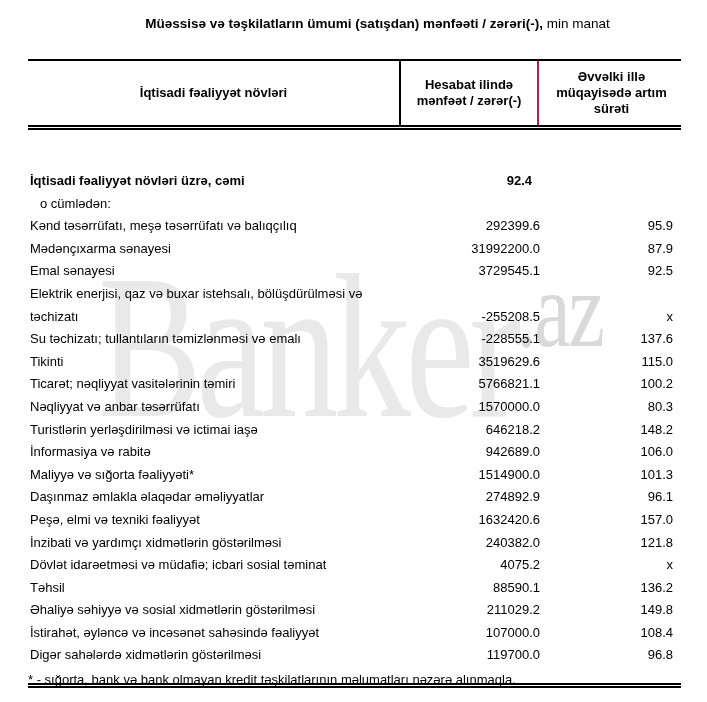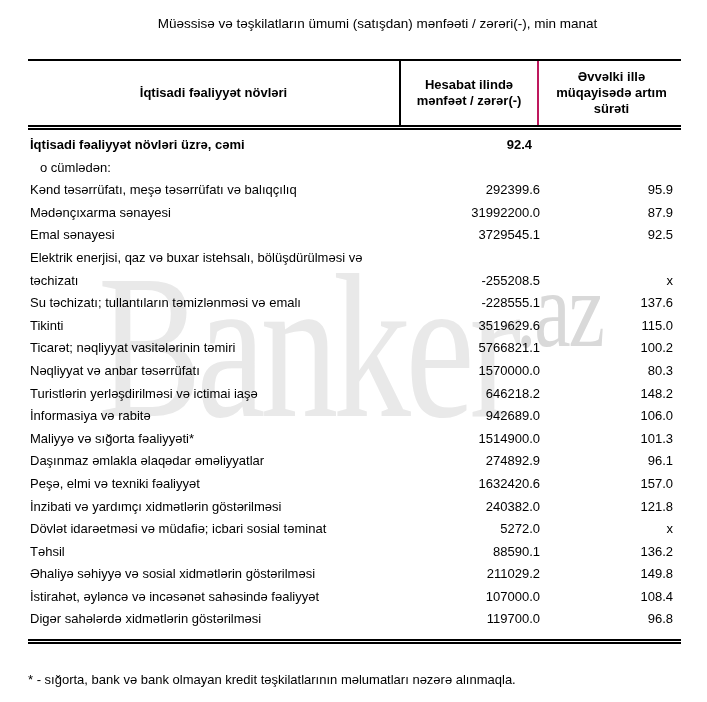--- a/index.html
+++ b/index.html
@@ -14,36 +14,36 @@
     font-size:205px;line-height:1;letter-spacing:-7px;color:#e9e9e9;
     transform:scaleX(0.76);transform-origin:0 0;white-space:nowrap;
     user-select:none;pointer-events:none;
   }
   .wm-suffix{font-size:108px;color:#d9d9d9;position:relative;top:-70px;letter-spacing:-3px;}
   
   .title{
     position:absolute;top:14px;left:0;width:707px;margin:0;z-index:1;
     text-align:center;font-size:13.5px;line-height:20px;font-weight:normal;
   }
-  .t-bold{font-weight:normal;margin-left:48px;}
+  .t-bold{font-weight:bold;margin-left:48px;}
   
   .tablewrap{position:absolute;left:28px;top:59px;width:653px;z-index:1;}
   .thead{
     display:flex;box-sizing:border-box;height:71px;
     border-top:2px solid #000;border-bottom:5px double #000;
   }
   .th{
     display:flex;align-items:center;justify-content:center;text-align:center;
     font-weight:bold;font-size:13px;line-height:16px;box-sizing:border-box;height:100%;
     padding:2px 6px;
   }
   .thead .col1{width:371px;}
   .thead .col2{width:140px;border-left:2px solid #000;border-right:2px solid #be185d;}
   .thead .col3{flex:1;padding-left:9px;}
-  .tbody{padding-top:4px;border-bottom:5px double #000;padding-bottom:8px;}
+  .tbody{padding-top:4px;border-bottom:5px double #000;padding-bottom:16px;margin-top:36px;}
   .trow{display:flex;align-items:flex-end;line-height:22.6px;font-size:13px;}
   .td{box-sizing:border-box;}
   .trow .col1{width:371px;padding-left:2px;white-space:nowrap;}
   .trow.twoline .col1{white-space:normal;}
   .trow .col2{width:141px;text-align:right;white-space:nowrap;}
   .trow .col3{width:133px;text-align:right;white-space:nowrap;}
   .trow.bold{font-weight:bold;}
   .trow.indent .col1{padding-left:12px;}
   
   .footnote{position:absolute;left:28px;top:659px;width:650px;z-index:1;font-size:13px;line-height:18px;margin-top:12px;}
@@ -154,21 +154,21 @@
   </div>
 
   <div class="trow">
     <div class="td col1">İnzibati və yardımçı xidmətlərin göstərilməsi</div>
     <div class="td col2">240382.0</div>
     <div class="td col3">121.8</div>
   </div>
 
   <div class="trow">
     <div class="td col1">Dövlət idarəetməsi və müdafiə; icbari sosial təminat</div>
-    <div class="td col2">5272.0</div>
+    <div class="td col2">4075.2</div>
     <div class="td col3">x</div>
   </div>
 
   <div class="trow">
     <div class="td col1">Təhsil</div>
     <div class="td col2">88590.1</div>
     <div class="td col3">136.2</div>
   </div>
 
   <div class="trow">

